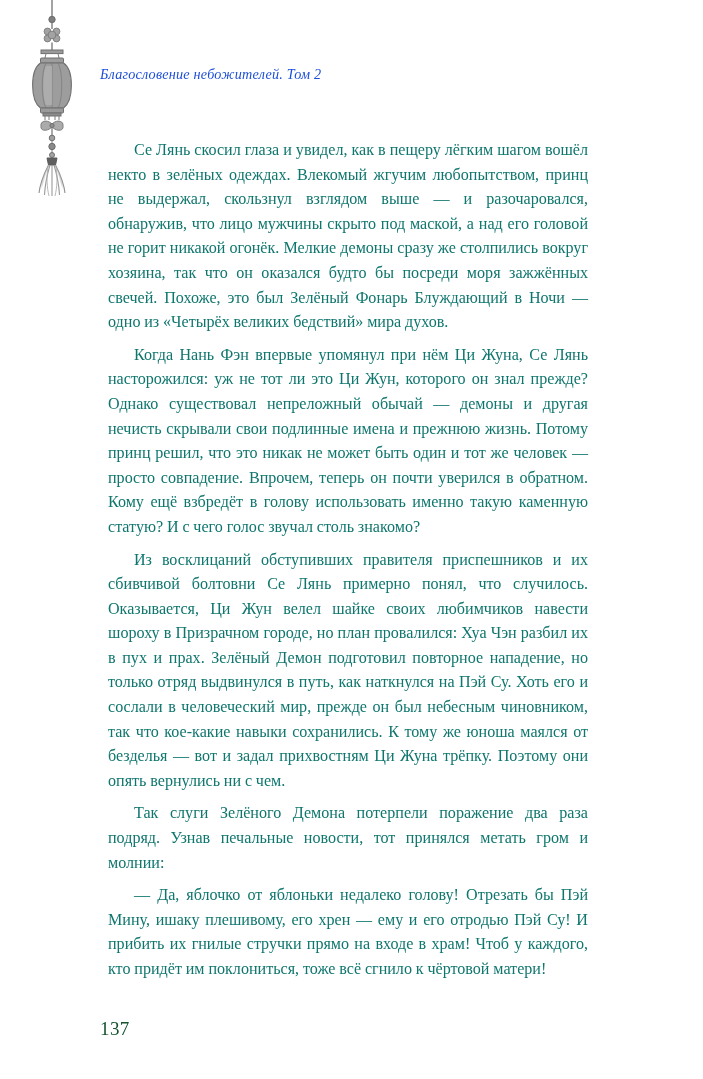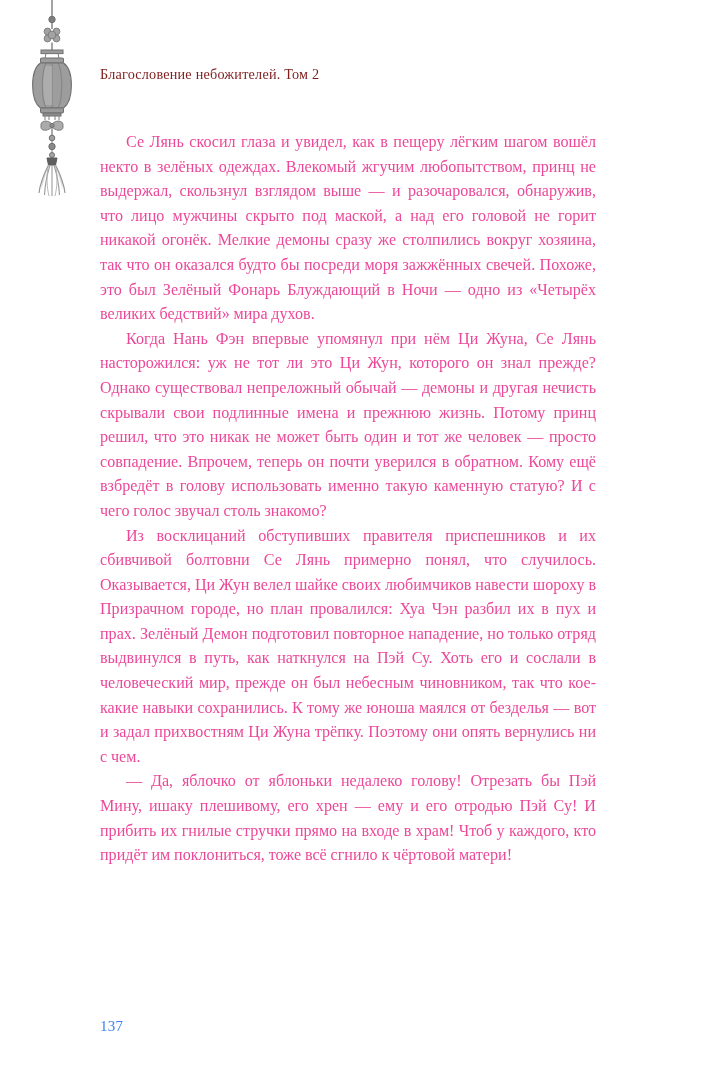--- a/index.html
+++ b/index.html
@@ -37,53 +37,54 @@
     width: 100%;
     height: 100%;
   }
 
   
   .running-header {
     position: absolute;
     left: 100px;
     top: 66px;
     width: 496px;
+    font-style: italic;
     font-size: 14.2px;
     letter-spacing: 0.015em;
-    color: #7f1d1d;
+    color: #1d4ed8;
     white-space: nowrap;
   }
 
   
   .text-column {
     position: absolute;
     left: 100px;
     top: 130px;
     width: 496px;
   }
   .body-paragraph {
-    margin: 0;
+    margin: 8px;
     font-size: 16.1px;
     line-height: 24.6px;
     text-align: justify;
     text-justify: inter-word;
     text-indent: 26px;
     hyphens: manual;
-    color: #ec4899;
+    color: #0f766e;
     word-spacing: -0.2px;
   }
 
   
   .page-number {
     position: absolute;
     left: 100px;
     top: 1018px;
-    font-size: 15px;
+    font-size: 19px;
     letter-spacing: 0.02em;
-    color: #3b82f6;
+    color: #14532d;
   }
 </style>
 </head>
 <body>
 
 <div class="page">
 
   <div class="lantern-ornament">
     <svg viewBox="0 0 72 200" xmlns="http://www.w3.org/2000/svg">
       <g stroke="#7d7d7d" stroke-width="1" fill="none">
@@ -149,18 +150,19 @@
       </g>
     </svg>
   </div>
 
   <div class="running-header">Благословение небожителей. Том 2</div>
 
   <div class="text-column">
     <p class="body-paragraph">Се Лянь скосил глаза и увидел, как в пещеру лёгким шагом вошёл некто в зелёных одеждах. Влекомый жгучим любопытством, принц не выдержал, скользнул взглядом выше — и разочаровался, обнаружив, что лицо мужчины скрыто под маской, а над его головой не горит никакой огонёк. Мелкие демоны сразу же столпились вокруг хозяина, так что он оказался будто бы посреди моря зажжённых свечей. Похоже, это был Зелёный Фонарь Блуждающий в Ночи — одно из «Четырёх великих бедствий» мира духов.</p>
     <p class="body-paragraph">Когда Нань Фэн впервые упомянул при нём Ци Жуна, Се Лянь насторожился: уж не тот ли это Ци Жун, которого он знал прежде? Однако существовал непреложный обычай — демоны и другая нечисть скрывали свои подлинные имена и прежнюю жизнь. Потому принц решил, что это никак не может быть один и тот же человек — просто совпадение. Впрочем, теперь он почти уверился в обратном. Кому ещё взбредёт в голову использовать именно такую каменную статую? И с чего голос звучал столь знакомо?</p>
     <p class="body-paragraph">Из восклицаний обступивших правителя приспешников и их сбивчивой болтовни Се Лянь примерно понял, что случилось. Оказывается, Ци Жун велел шайке своих любимчиков навести шороху в Призрачном городе, но план провалился: Хуа Чэн разбил их в пух и прах. Зелёный Демон подготовил повторное нападение, но только отряд выдвинулся в путь, как наткнулся на Пэй Су. Хоть его и сослали в человеческий мир, прежде он был небесным чиновником, так что кое-какие навыки сохранились. К тому же юноша маялся от безделья — вот и задал прихвостням Ци Жуна трёпку. Поэтому они опять вернулись ни с чем.</p>
+    <p class="body-paragraph">Так слуги Зелёного Демона потерпели поражение два раза подряд. Узнав печальные новости, тот принялся метать гром и молнии:</p>
     <p class="body-paragraph">— Да, яблочко от яблоньки недалеко голову! Отрезать бы Пэй Мину, ишаку плешивому, его хрен — ему и его отродью Пэй Су! И прибить их гнилые стручки прямо на входе в храм! Чтоб у каждого, кто придёт им поклониться, тоже всё сгнило к чёртовой матери!</p>
   </div>
 
   <div class="page-number">137</div>
 
 </div>
 
 </body></html>

